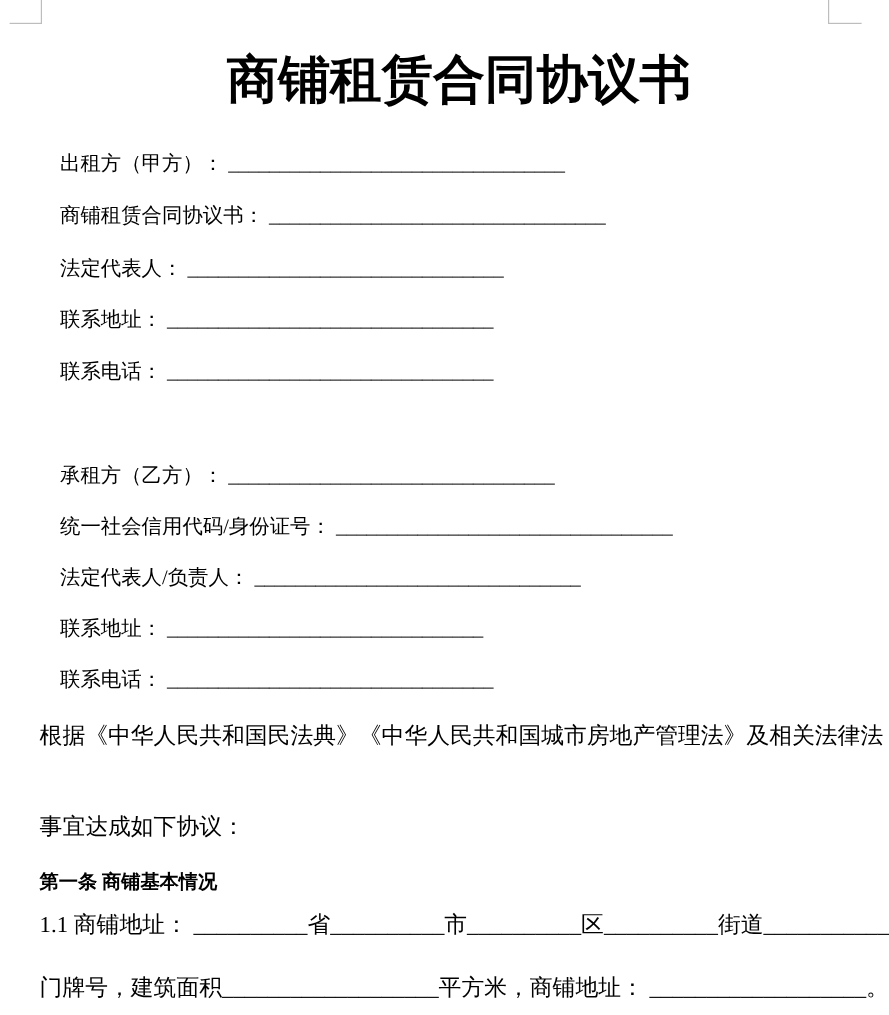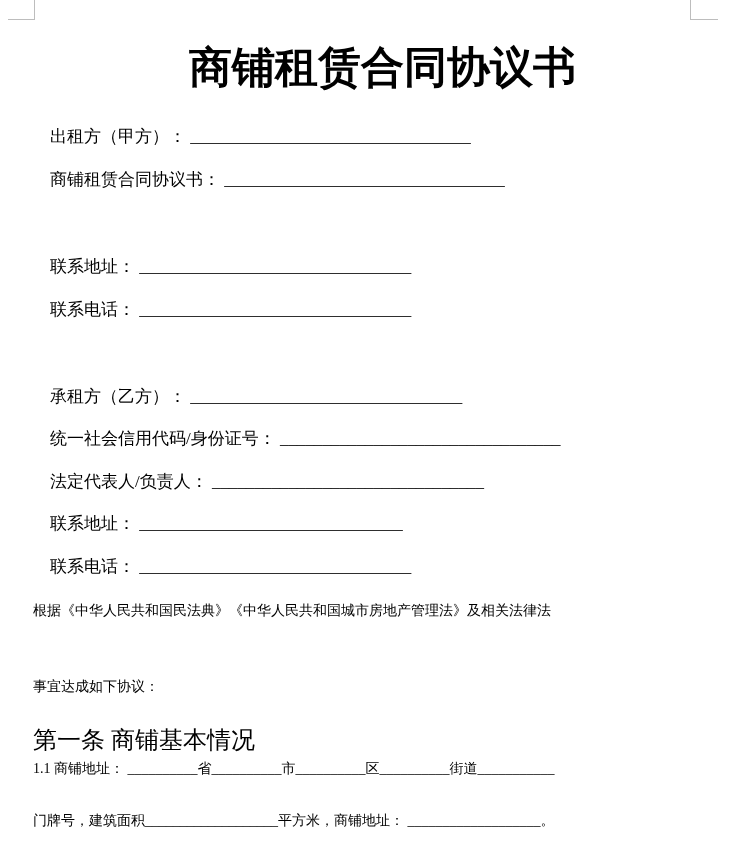--- a/index.html
+++ b/index.html
@@ -45,46 +45,49 @@
     white-space: pre;
   }
   .line {
     position: absolute;
     left: 33px;
     font-size: 17px;
     line-height: 1.2;
     white-space: pre;
   }
   .para {
-    font-size: 14px;
+    font-size: 19px;
     text-align: right;
   }
   .heading {
-    font-size: 24px;
-    font-weight: 400;
+    font-size: 16px;
+    font-weight: 700;
   }
   .blank {
     letter-spacing: 0;
   }
 </style>
 </head>
 <body>
 
 <div class="page">
 
   <div class="crop-mark tl"></div>
   <div class="crop-mark tr"></div>
 
   <h1 class="doc-title">商铺租赁合同协议书</h1>
 
   <div class="line" style="top:107px">
     <span>出租方（甲方）：</span><span class="blank"> _________________________________</span>
   </div>
   <div class="line" style="top:150px">
     <span>商铺租赁合同协议书：</span><span class="blank"> _________________________________</span>
+  </div>
+  <div class="line" style="top:194px">
+    <span>法定代表人：</span><span class="blank"> _______________________________</span>
   </div>
   <div class="line" style="top:237px">
     <span>联系地址：</span><span class="blank"> ________________________________</span>
   </div>
   <div class="line" style="top:280px">
     <span>联系电话：</span><span class="blank"> ________________________________</span>
   </div>
 
   <div class="line" style="top:367px">
     <span>承租方（乙方）：</span><span class="blank"> ________________________________</span>

